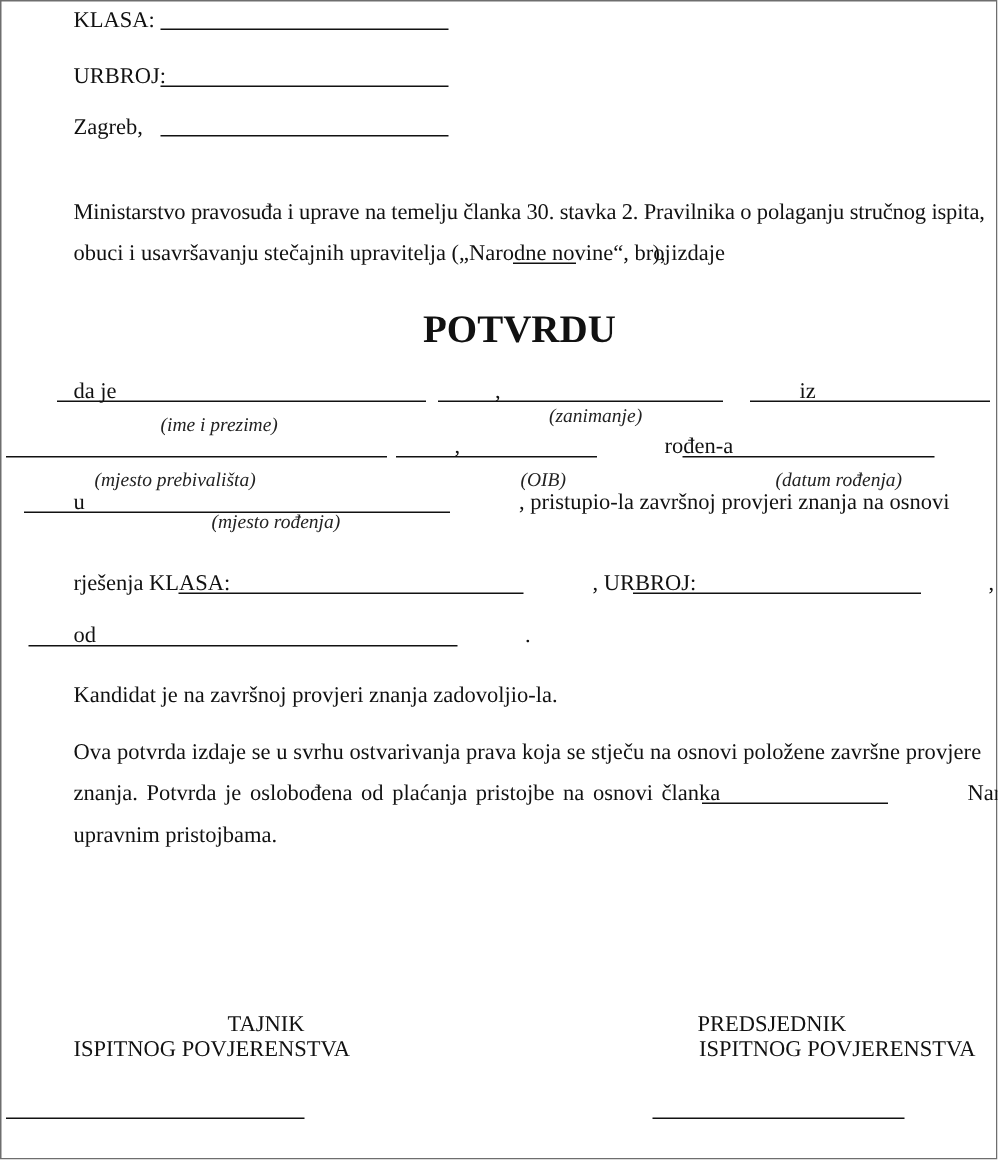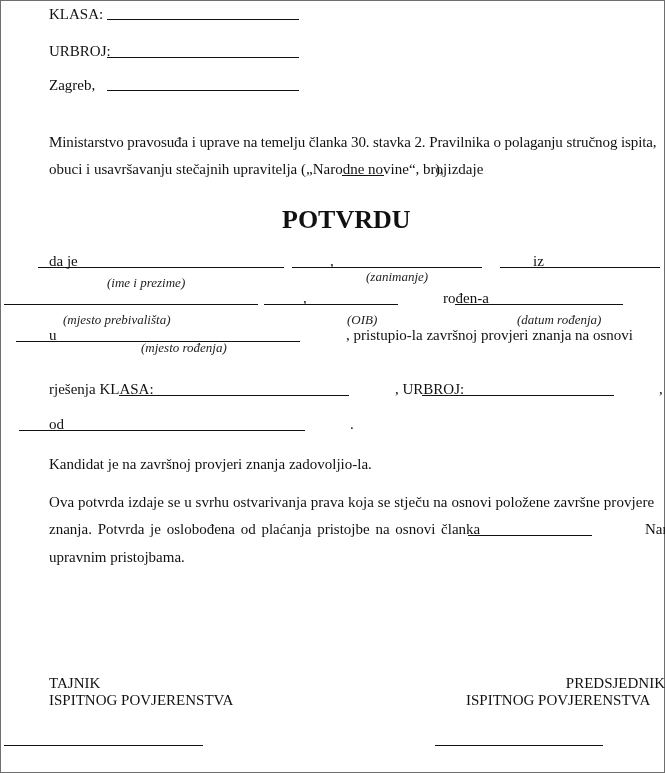--- a/index.html
+++ b/index.html
@@ -74,19 +74,19 @@
 <div class="t" style="left:305px;top:416px">.</div>
 
 <div class="t" style="left:4px;top:456px">Kandidat je na završnoj provjeri znanja zadovoljio-la.</div>
 
 <div class="t" style="left:4px;top:494px;letter-spacing:0.05px">Ova potvrda izdaje se u svrhu ostvarivanja prava koja se stječu na osnovi položene završne provjere</div>
 <div class="t" style="left:4px;top:521px;word-spacing:2px">znanja. Potvrda je oslobođena od plaćanja pristojbe na osnovi članka</div>
 <div class="ul field" style="left:468px;top:535px;width:124px"></div>
 <div class="t" style="left:600px;top:521px">Narodne o</div>
 <div class="t" style="left:4px;top:549px">upravnim pristojbama.</div>
 
-<div class="t" style="left:4px;top:675px;width:154px;text-align:left">TAJNIK</div>
+<div class="t" style="left:4px;top:675px;width:154px;text-align:right">TAJNIK</div>
 <div class="t" style="left:4px;top:692px">ISPITNOG POVJERENSTVA</div>
 <div class="ul field" style="left:4px;top:745px;width:199px"></div>
 
-<div class="t" style="left:420px;top:675px;width:200px;text-align:right">PREDSJEDNIK</div>
+<div class="t" style="left:420px;top:675px;width:200px;text-align:left">PREDSJEDNIK</div>
 <div class="t" style="left:421px;top:692px">ISPITNOG POVJERENSTVA</div>
 <div class="ul field" style="left:435px;top:745px;width:168px"></div>
 
 </body></html>

